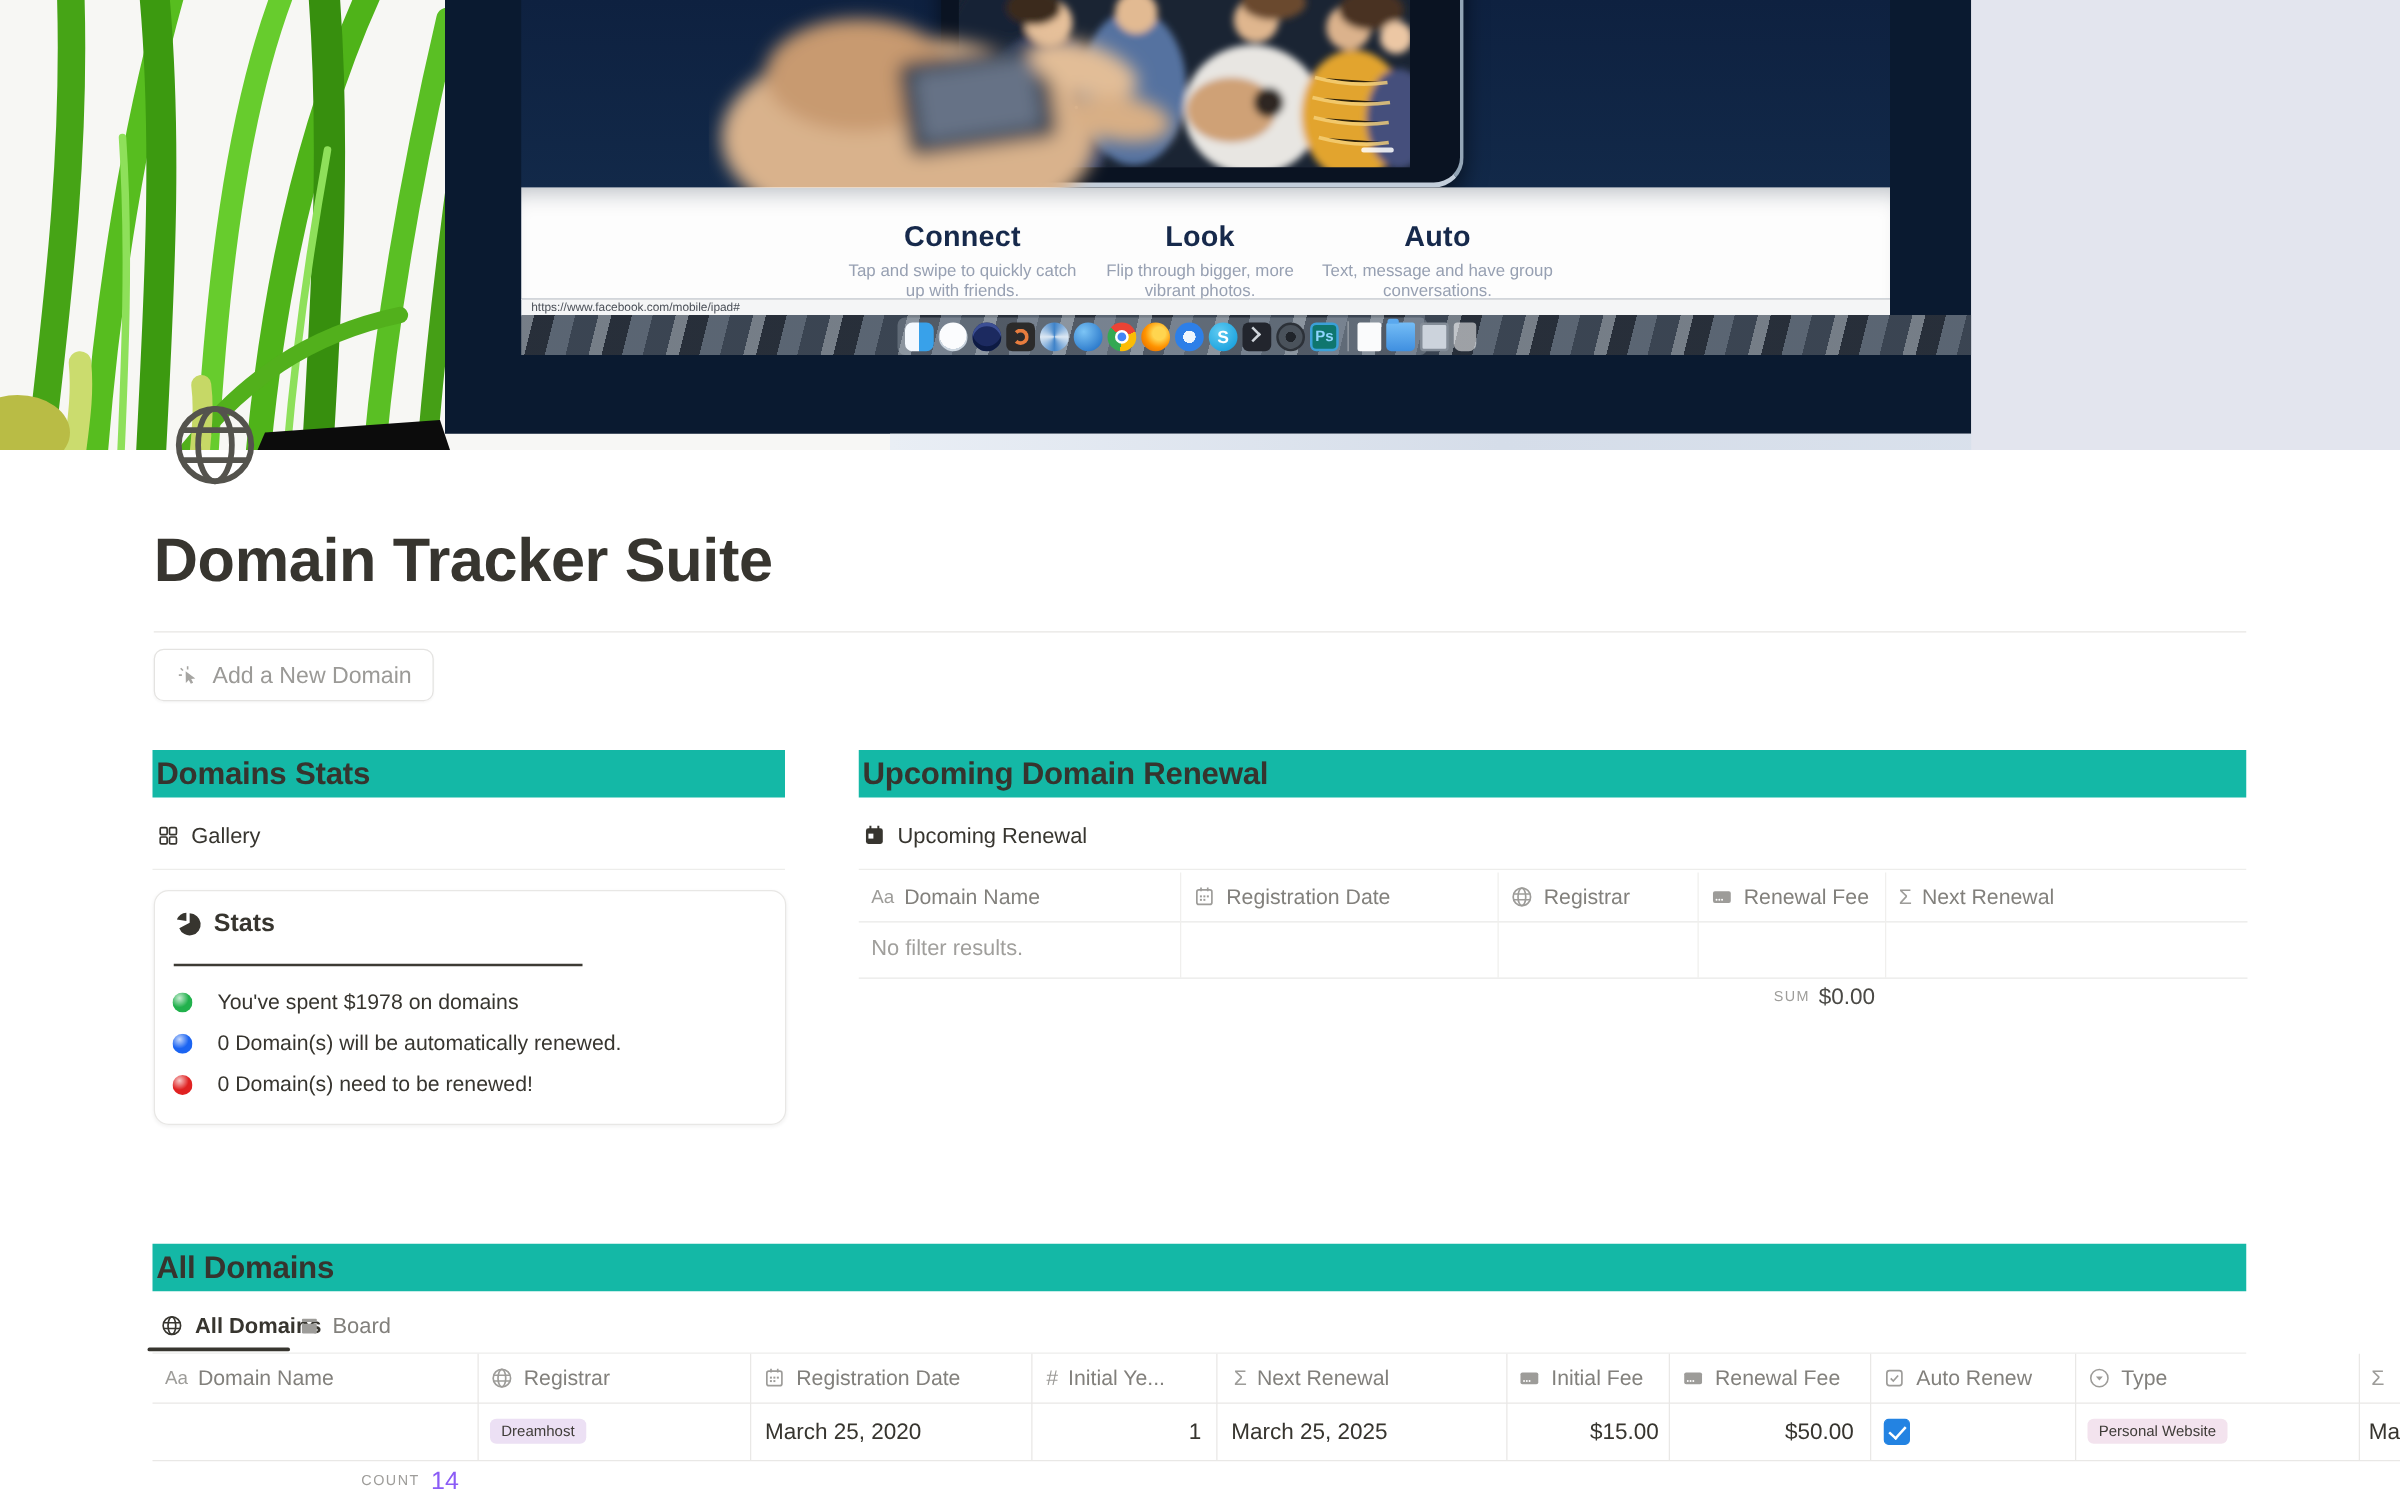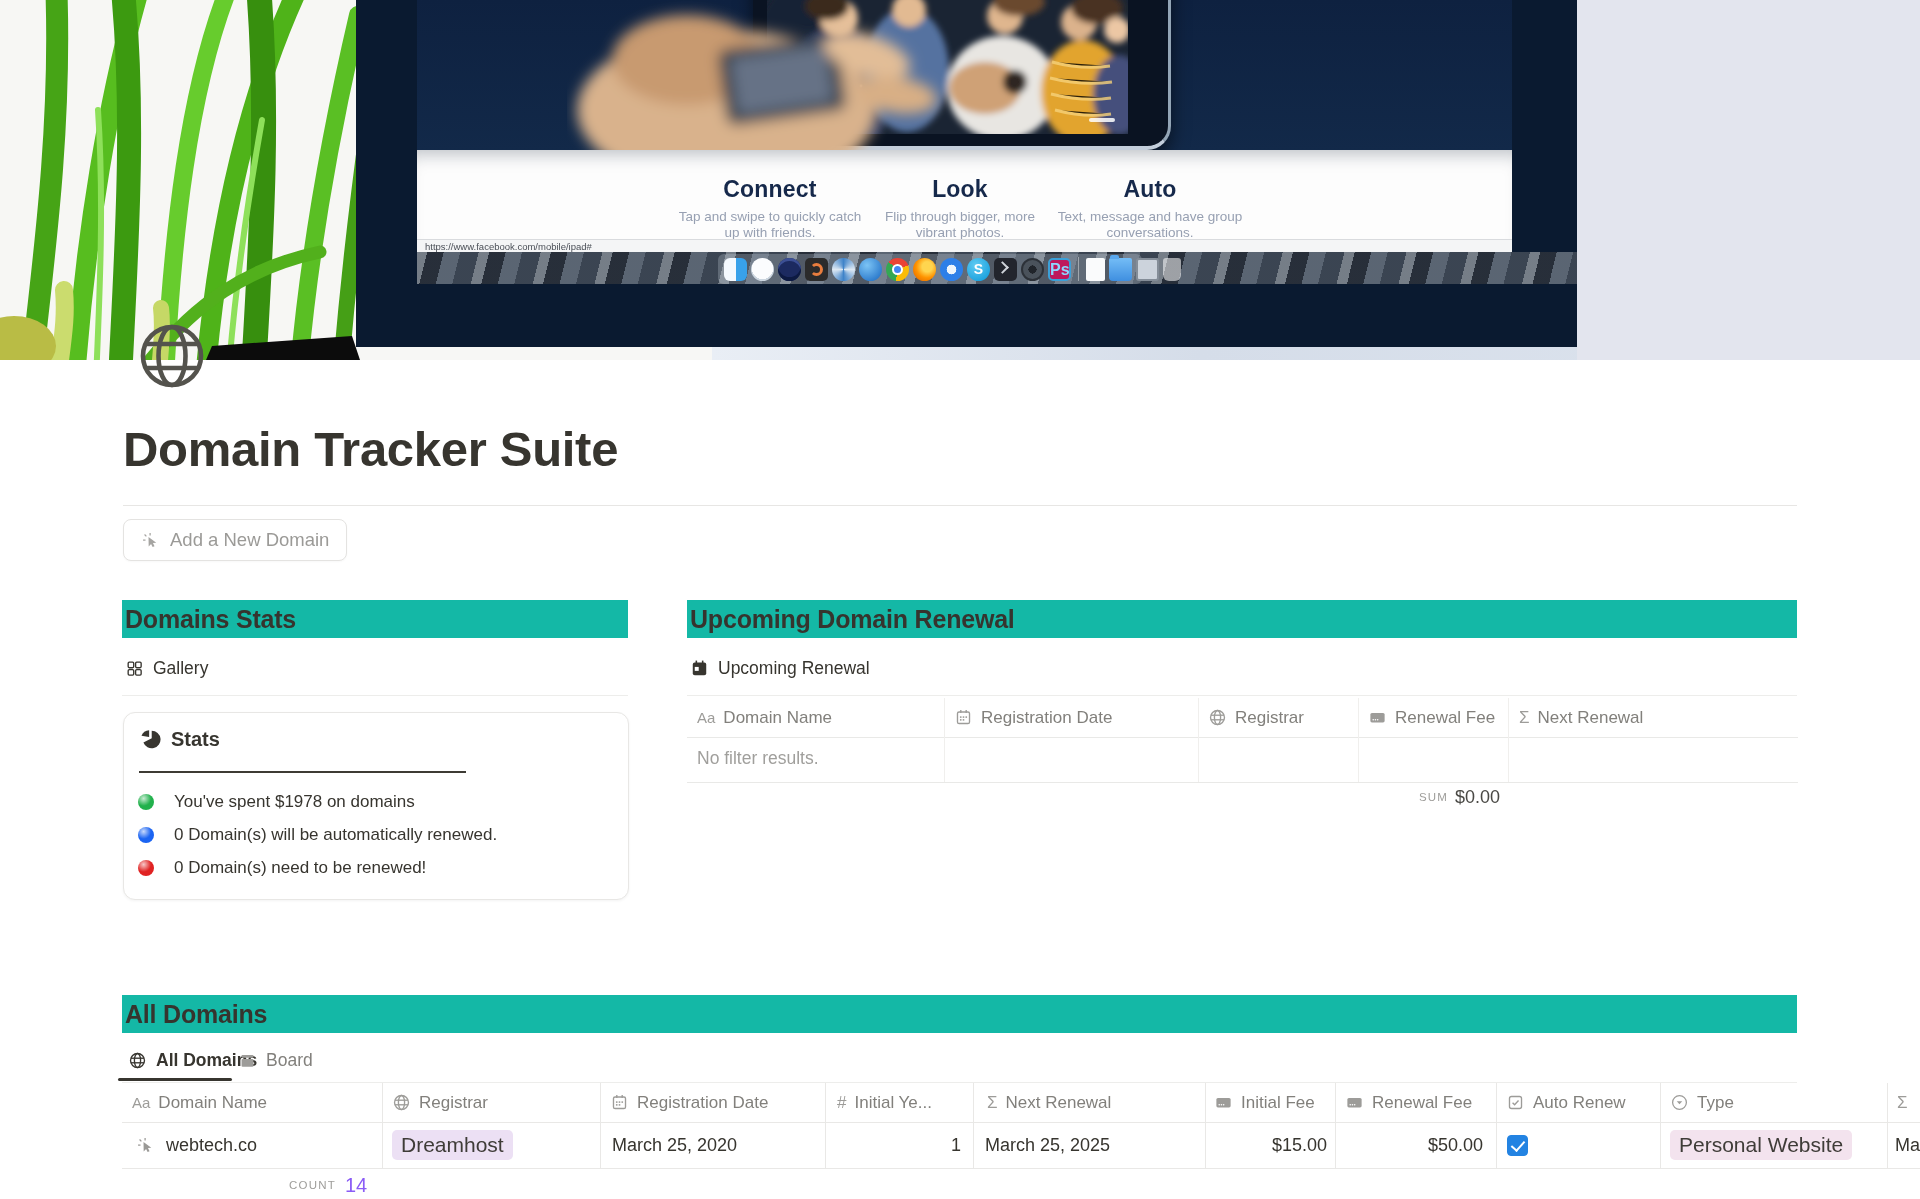--- a/index.html
+++ b/index.html
@@ -38,21 +38,21 @@
   .disk-icon{background:conic-gradient(#3f83c9,#dde8f3,#3f83c9,#dde8f3,#3f83c9);border-radius:50%;}
   .thunderbird-icon{background:radial-gradient(circle at 35% 32%,#7cc4f5,#1565c0);border-radius:50%;}
   .chrome-icon{background:conic-gradient(from -50deg,#ea4335 0 33%,#fbbc05 0 66%,#34a853 0 100%);border-radius:50%;}
   .chrome-icon::after{content:"";position:absolute;inset:6px;background:#4285f4;border:2px solid #fff;border-radius:50%;}
   .firefox-icon{background:radial-gradient(circle at 62% 38%,#ffd54f 0 25%,#ff9300 55%,#d85b00);border-radius:50%;}
   .safari-icon{background:radial-gradient(circle at 50% 50%,#eef5fc 0 30%,#2d7fe8 31% 100%);border-radius:50%;}
   .skype-icon{background:radial-gradient(circle at 38% 32%,#5fcbf2,#0a97d9);border-radius:50%;color:#fff;font-size:14px;font-weight:700;text-align:center;line-height:23px;}
   .terminal-icon{background:#22252d;}
   .terminal-icon::after{content:"";position:absolute;left:4px;top:5px;width:7px;height:7px;border-left:2px solid #cfd4da;border-bottom:2px solid #cfd4da;transform:rotate(-135deg);}
   .settings-icon{background:radial-gradient(circle at 50% 50%,#20242a 0 30%,#4a525b 31%);border-radius:50%;border:2px solid #2c3138;box-sizing:border-box;}
-  .photoshop-icon{background:#be185d;border:2px solid #3ba0d8;box-sizing:border-box;color:#8fd6ff;font-size:16px;font-weight:700;text-align:center;line-height:19px;}
+  .photoshop-icon{background:#0f766e;border:2px solid #3ba0d8;box-sizing:border-box;color:#8fd6ff;font-size:12px;font-weight:700;text-align:center;line-height:19px;}
   .dk-sep{width:1px;height:24px;background:rgba(255,255,255,.4);margin:0 3px;flex:0 0 auto;}
   .document-icon{background:#fafbfc;border-radius:2px;width:19px;}
   .folder-icon{background:linear-gradient(#74bdf6,#3f8fe0);border-radius:2px 2px 4px 4px;}
   .folder-icon::before{content:"";position:absolute;left:1px;top:-3px;width:9px;height:4px;background:#5aa8ee;border-radius:2px 2px 0 0;}
   .display-icon{background:#ccd3dc;border:2px solid #848d98;border-radius:3px;box-sizing:border-box;}
   .trash-icon{background:rgba(255,255,255,.55);border-radius:3px 3px 6px 6px;width:18px;}
   .chin{position:absolute;left:356px;top:347px;width:1221px;height:13px;background:linear-gradient(90deg,#e9eef5,#d5dde9 40%,#dde4ee);}
   .wall-right{position:absolute;left:1577px;top:0;width:343px;height:360px;background:#e3e5ee;}
 
   
@@ -94,21 +94,21 @@
   .sum-wrap .sum-label{font-size:11.5px;letter-spacing:1.1px;color:#9e9d9a;margin-right:7px;vertical-align:2px;}
   .sum-wrap .sum-value{font-size:18px;color:#4a4945;}
 
   
   .tab-underline{position:absolute;left:118px;top:1078px;width:114px;height:3px;background:#37352f;border-radius:2px;}
   .adn-head-cell{position:absolute;top:1083px;height:39px;display:flex;align-items:center;gap:8px;color:#82807c;font-size:17px;cursor:pointer;overflow:hidden;white-space:nowrap;}
   .adn-head-cell .ic{color:#9d9c99;flex:0 0 auto;}
   .adn-cell{position:absolute;top:1122px;height:46px;display:flex;align-items:center;font-size:18px;color:#37352f;white-space:nowrap;cursor:pointer;}
   .adn-cell.num{justify-content:flex-end;}
   .hline{position:absolute;height:1px;background:#e9e8e6;}
-  .pill{display:inline-block;padding:3px 9px;border-radius:5px;font-size:21px;color:#3f3c38;}
+  .pill{display:inline-block;padding:3px 9px;border-radius:5px;font-size:12px;color:#3f3c38;}
   .pill-purple{background:var(--pill-purple,#ece0f4);}
   .pill-pink{background:var(--pill-pink,#f3e3ee);}
   .cbx{width:21px;height:21px;border-radius:4px;border:1.5px solid #c9c8c5;box-sizing:border-box;position:relative;}
   .cbx.on{background:var(--check-blue,#2383e2);border-color:var(--check-blue,#2383e2);}
   .cbx.on::after{content:"";position:absolute;left:6px;top:2px;width:6px;height:11px;border-right:2.5px solid #fff;border-bottom:2.5px solid #fff;transform:rotate(42deg);}
   .count-wrap{position:absolute;left:289px;top:1174px;cursor:pointer;}
   .count-wrap .count-label{font-size:11.5px;letter-spacing:1.2px;color:#9e9d9a;margin-right:9px;vertical-align:3px;}
   .count-wrap .count-value{font-size:20px;color:#8b5cf6;}
 
   .ic{display:inline-flex;}
@@ -549,28 +549,20 @@
   <div class="vline" style="left:382px;top:1083px;height:85px;background:#e9e8e6;"></div>
   <div class="vline" style="left:600px;top:1083px;height:85px;background:#e9e8e6;"></div>
   <div class="vline" style="left:825px;top:1083px;height:85px;background:#e9e8e6;"></div>
   <div class="vline" style="left:973px;top:1083px;height:85px;background:#e9e8e6;"></div>
   <div class="vline" style="left:1205px;top:1083px;height:85px;background:#e9e8e6;"></div>
   <div class="vline" style="left:1335px;top:1083px;height:85px;background:#e9e8e6;"></div>
   <div class="vline" style="left:1496px;top:1083px;height:85px;background:#e9e8e6;"></div>
   <div class="vline" style="left:1660px;top:1083px;height:85px;background:#e9e8e6;"></div>
   <div class="vline" style="left:1887px;top:1083px;height:85px;background:#e9e8e6;"></div>
 
-  <div class="adn-cell" style="left:136px;width:236px;gap:11px;font-weight:500;">
-    <span class="ic" style="color:#9a9996">
-        <svg class="sym" width="18" height="18">
-          <use href="#i-cursor"></use>
-        </svg>
-      </span>
-    <span>webtech.co</span>
-  </div>
   <div class="adn-cell" style="left:392px;width:196px;">
     <span class="pill pill-purple">Dreamhost</span>
   </div>
   <div class="adn-cell" style="left:612px;width:200px;">March 25, 2020</div>
   <div class="adn-cell num" style="left:825px;width:136px;">1</div>
   <div class="adn-cell" style="left:985px;width:210px;">March 25, 2025</div>
   <div class="adn-cell num" style="left:1205px;width:122px;">$15.00</div>
   <div class="adn-cell num" style="left:1335px;width:148px;">$50.00</div>
   <div class="adn-cell" style="left:1507px;width:140px;">
     <span class="cbx on"></span>

